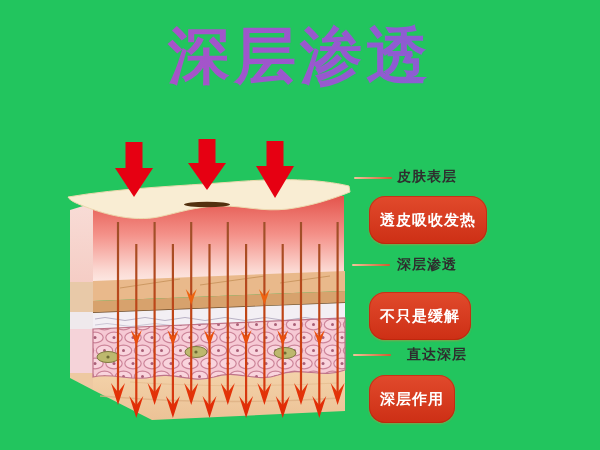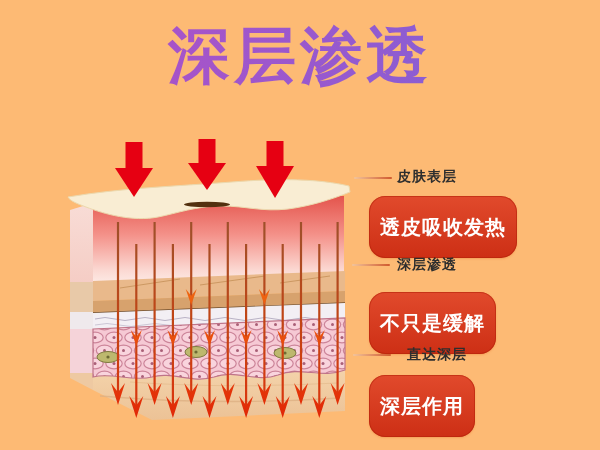--- a/index.html
+++ b/index.html
@@ -1,32 +1,32 @@
 <!DOCTYPE html>
 <html><head>
 <meta charset="utf-8">
 <style>
   html,body{margin:0;padding:0;background:#fff;}
-  .stage{position:relative;width:600px;height:450px;background:#fdba74;overflow:hidden;
+  .stage{position:relative;width:600px;height:450px;background:#22c55e;overflow:hidden;
          font-family:"Liberation Sans","DejaVu Sans",sans-serif;}
   .title{position:absolute;left:0;right:0;top:22px;margin:0;text-align:center;
          font-family:"Liberation Serif","DejaVu Serif",serif;
          font-size:62px;font-weight:700;letter-spacing:4px;line-height:1.1;
          background:linear-gradient(95deg,#b54fc4 5%,#9a58cd 50%,#7c63d8 95%);
          -webkit-background-clip:text;background-clip:text;color:transparent;}
   .diagram-svg{position:absolute;left:0;top:0;}
   .anno{position:absolute;}
   .anno-line{position:absolute;width:38px;height:2px;border-radius:1px;
              background:linear-gradient(to right,#f2c49b,#d05a2e);}
   .anno-label{position:absolute;font-size:14px;font-weight:600;color:#2e2e2e;
               letter-spacing:1px;white-space:nowrap;}
-  .badge{position:absolute;display:inline-block;padding:21px 11px;border-radius:16px;
+  .badge{position:absolute;display:inline-block;padding:14px 11px;border-radius:16px;
          background:linear-gradient(#e14a2c,#cd2f15);
          box-shadow:inset 0 0 0 1px rgba(178,32,8,.55),0 1px 2px rgba(235,130,60,.45);
-         color:#fff;font-size:20px;font-weight:700;letter-spacing:1px;line-height:20px;
+         color:#fff;font-size:15px;font-weight:700;letter-spacing:1px;line-height:20px;
          white-space:nowrap;}
 </style>
 </head>
 <body>
 
 <div class="stage">
 
   <h1 class="title">深层渗透</h1>
 
   <svg class="diagram-svg" width="600" height="450" viewBox="0 0 600 450">

